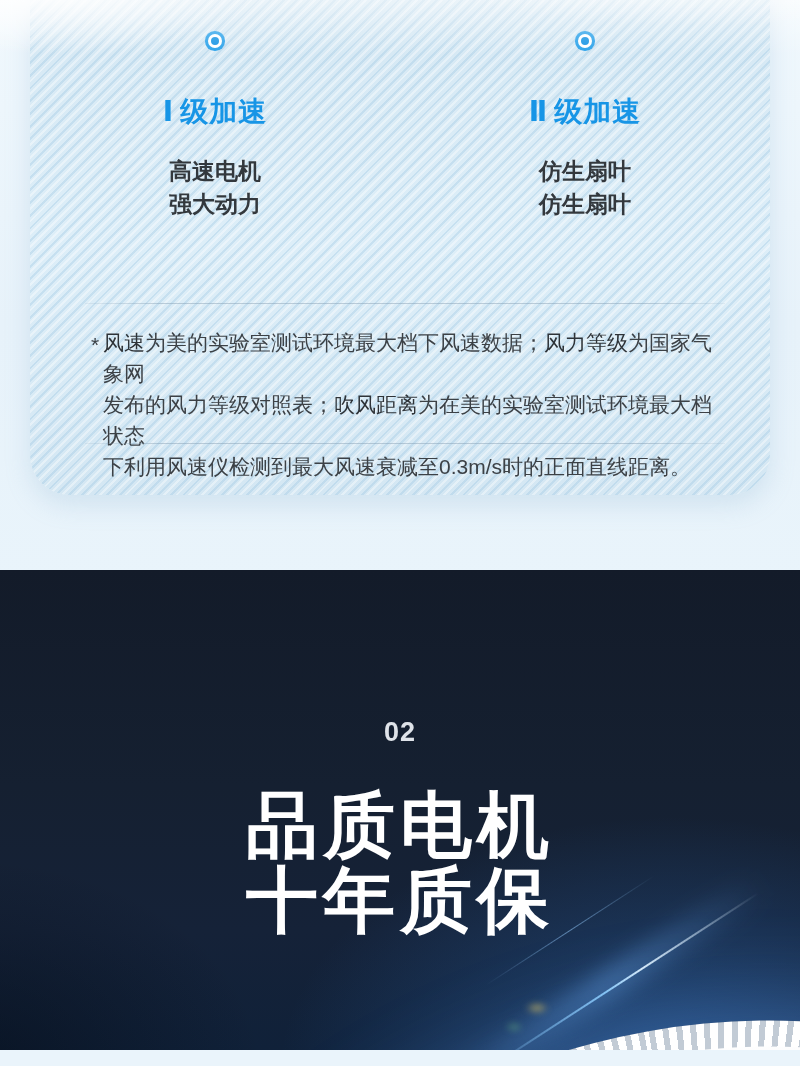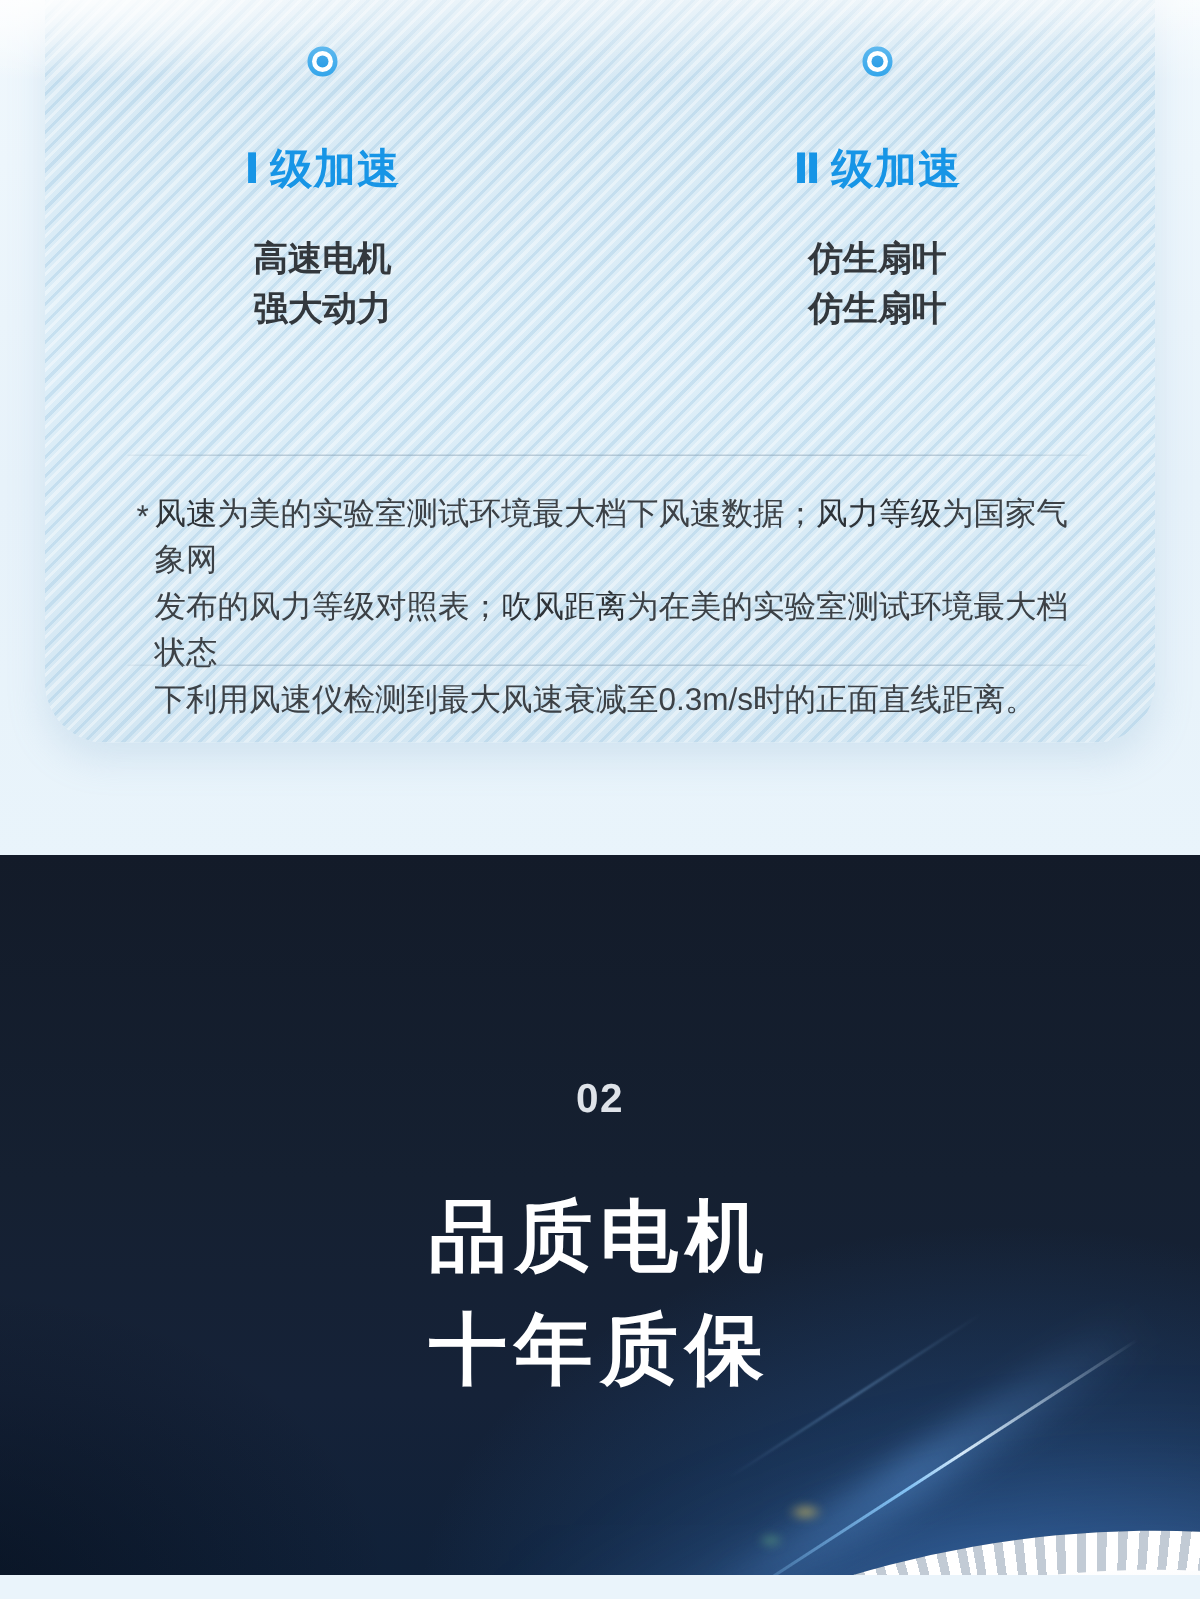--- a/index.html
+++ b/index.html
@@ -83,21 +83,21 @@
       radial-gradient(420px 300px at -4% 104%, rgba(4,10,20,0.55), rgba(4,10,20,0) 70%),
       linear-gradient(180deg,#131b29 0%,#152031 45%,#152238 75%,#102139 100%);
   }
   .sec-index {
     position:absolute; left:0; top:147px; width:100%;
     text-align:center; font-size:27px; font-weight:700;
     color:#dfe3e9; letter-spacing:1px;
   }
   .sec-title {
     position:absolute; left:0; top:218px; width:100%;
-    text-align:center; font-size:52px; font-weight:700;
+    text-align:center; font-size:72px; font-weight:700;
     color:#ffffff; letter-spacing:5px; line-height:75px;
   }
 
   
   .fan {
     position:absolute; left:155px; top:454px; width:1150px; height:940px;
     border-radius:50%;
     transform:rotate(-10deg);
     background:repeating-conic-gradient(#c2cbd5 0deg 0.75deg, #ffffff 0.75deg 1.7deg);
     box-shadow:0 0 90px 18px rgba(110,170,255,0.30);

